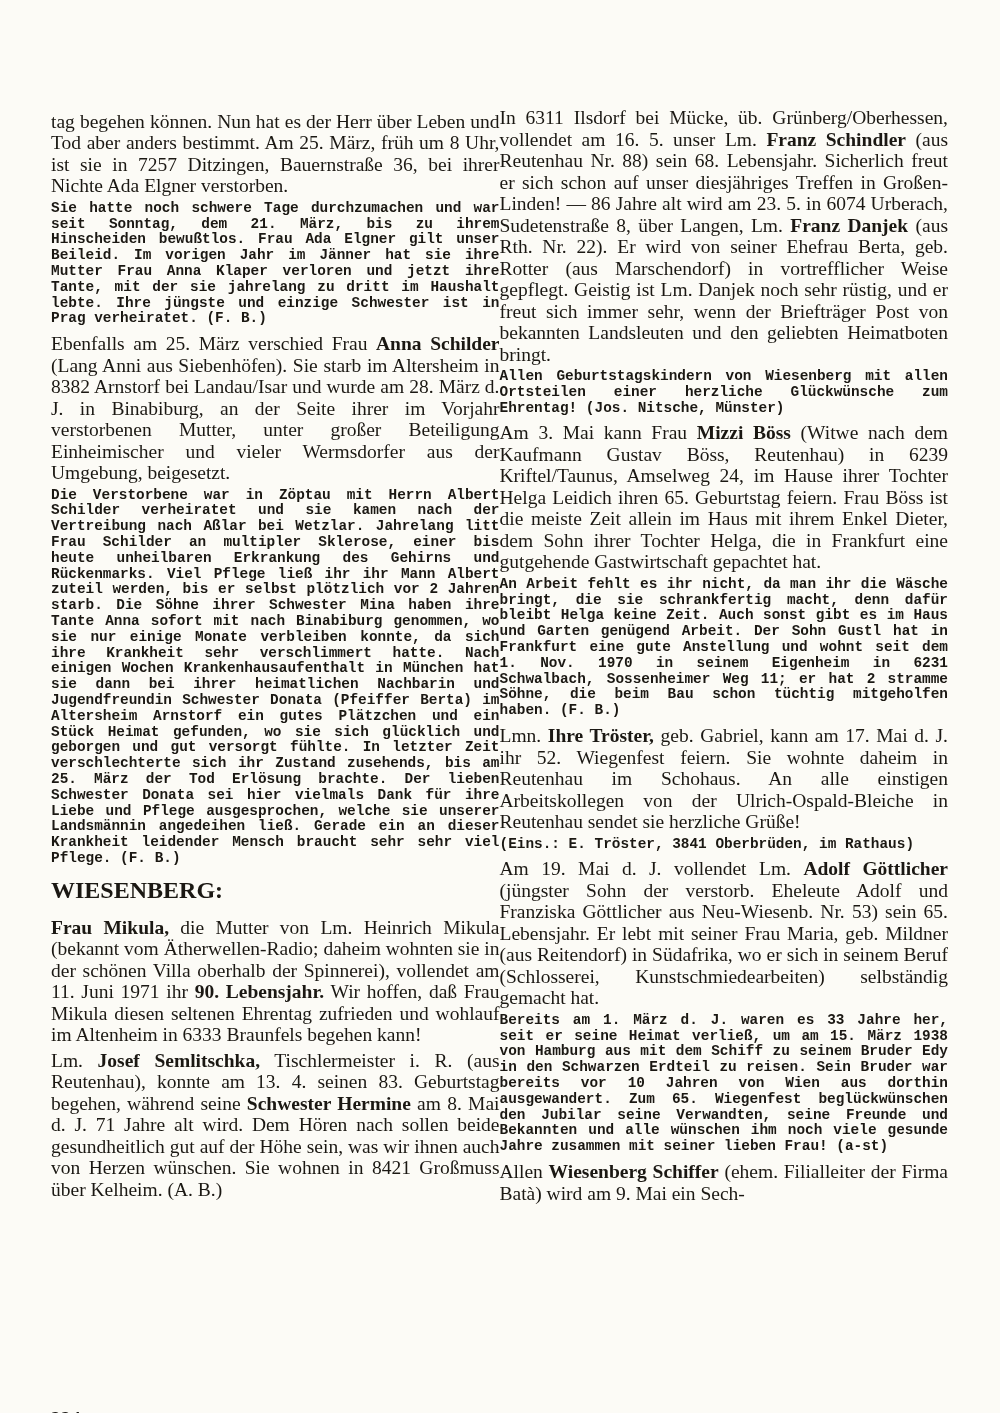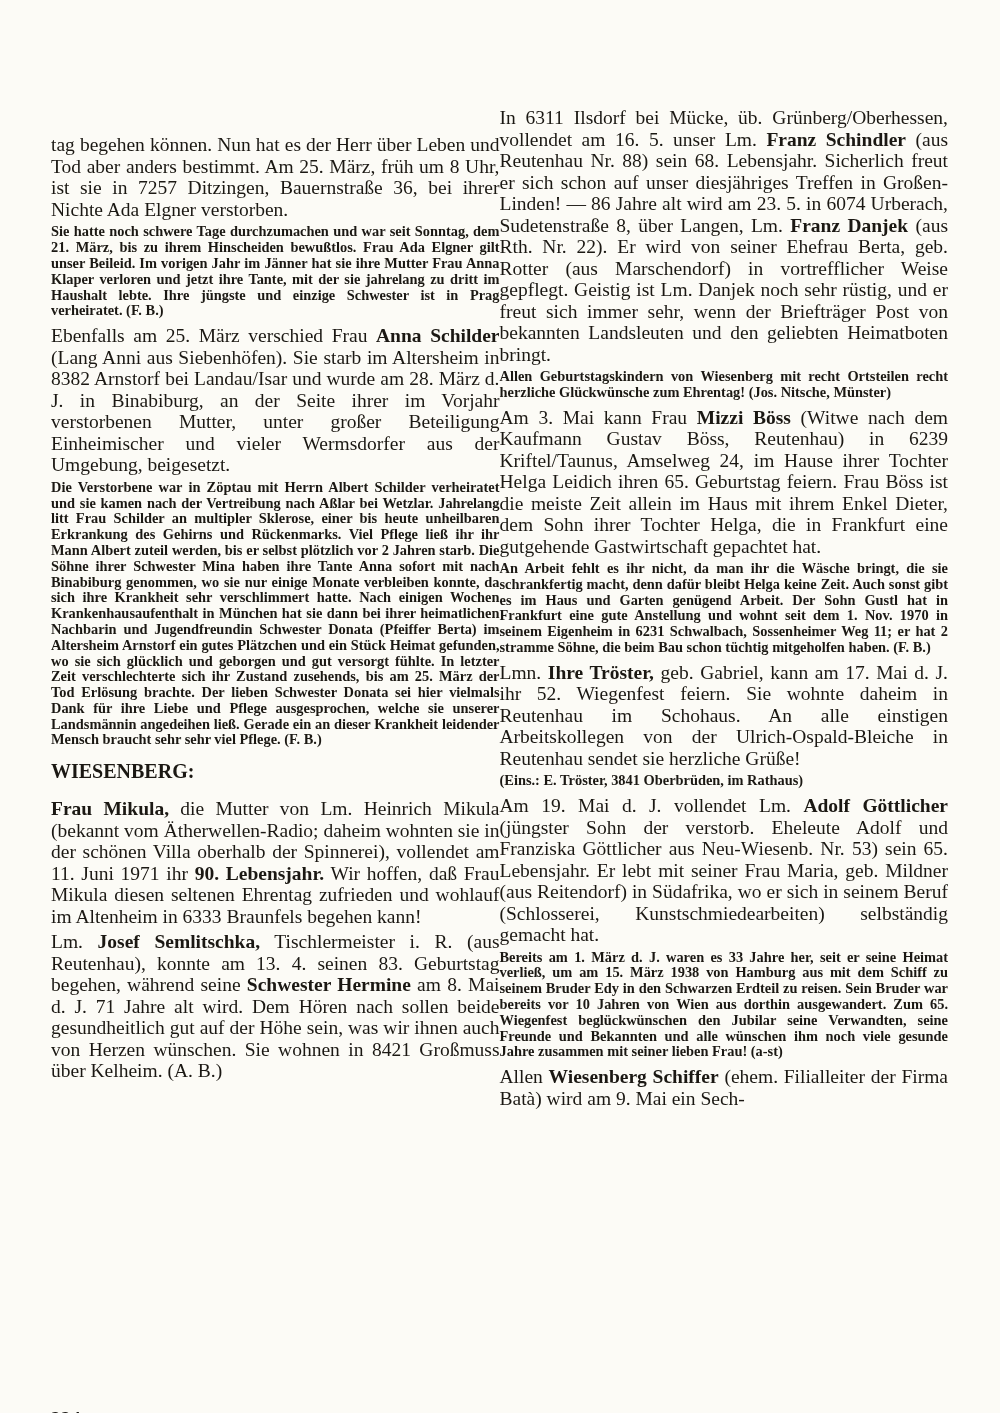--- a/index.html
+++ b/index.html
@@ -38,23 +38,24 @@
   p.normal {
     font-size: 19.5px;
     line-height: 21.5px;
     margin-bottom: 4px;
   }
   p.small {
     font-size: 14.4px;
     line-height: 15.8px;
     font-weight: 700;
     margin-bottom: 6px;
+    font-family: Liberation Mono, monospace;
   }
   p.heading {
-    font-size: 20px;
+    font-size: 24px;
     line-height: 22px;
     font-weight: 700;
     margin-top: 12px;
     margin-bottom: 16px;
     text-align: left;
   }
   .bold {
     font-weight: 700;
   }
   .page-number {
@@ -75,21 +76,21 @@
         <p class="normal"><span>tag begehen können. Nun hat es der Herr über Leben und Tod aber anders bestimmt. Am 25. März, früh um 8 Uhr, ist sie in 7257 Ditzingen, Bauernstraße 36, bei ihrer Nichte Ada Elgner verstorben.</span></p>
         <p class="small"><span>Sie hatte noch schwere Tage durchzumachen und war seit Sonntag, dem 21. März, bis zu ihrem Hinscheiden bewußtlos. Frau Ada Elgner gilt unser Beileid. Im vorigen Jahr im Jänner hat sie ihre Mutter Frau Anna Klaper verloren und jetzt ihre Tante, mit der sie jahrelang zu dritt im Haushalt lebte. Ihre jüngste und einzige Schwester ist in Prag verheiratet. (F. B.)</span></p>
         <p class="normal"><span>Ebenfalls am 25. März verschied Frau </span><span class="bold">Anna Schilder</span><span> (Lang Anni aus Siebenhöfen). Sie starb im Altersheim in 8382 Arnstorf bei Landau/Isar und wurde am 28. März d. J. in Binabiburg, an der Seite ihrer im Vorjahr verstorbenen Mutter, unter großer Beteiligung Einheimischer und vieler Wermsdorfer aus der Umgebung, beigesetzt.</span></p>
         <p class="small"><span>Die Verstorbene war in Zöptau mit Herrn Albert Schilder verheiratet und sie kamen nach der Vertreibung nach Aßlar bei Wetzlar. Jahrelang litt Frau Schilder an multipler Sklerose, einer bis heute unheilbaren Erkrankung des Gehirns und Rückenmarks. Viel Pflege ließ ihr ihr Mann Albert zuteil werden, bis er selbst plötzlich vor 2 Jahren starb. Die Söhne ihrer Schwester Mina haben ihre Tante Anna sofort mit nach Binabiburg genommen, wo sie nur einige Monate verbleiben konnte, da sich ihre Krankheit sehr verschlimmert hatte. Nach einigen Wochen Krankenhausaufenthalt in München hat sie dann bei ihrer heimatlichen Nachbarin und Jugendfreundin Schwester Donata (Pfeiffer Berta) im Altersheim Arnstorf ein gutes Plätzchen und ein Stück Heimat gefunden, wo sie sich glücklich und geborgen und gut versorgt fühlte. In letzter Zeit verschlechterte sich ihr Zustand zusehends, bis am 25. März der Tod Erlösung brachte. Der lieben Schwester Donata sei hier vielmals Dank für ihre Liebe und Pflege ausgesprochen, welche sie unserer Landsmännin angedeihen ließ. Gerade ein an dieser Krankheit leidender Mensch braucht sehr sehr viel Pflege. (F. B.)</span></p>
         <p class="heading"><span class="bold">WIESENBERG:</span></p>
         <p class="normal"><span class="bold">Frau Mikula,</span><span> die Mutter von Lm. Heinrich Mikula (bekannt vom Ätherwellen-Radio; daheim wohnten sie in der schönen Villa oberhalb der Spinnerei), vollendet am 11. Juni 1971 ihr </span><span class="bold">90. Lebensjahr.</span><span> Wir hoffen, daß Frau Mikula diesen seltenen Ehrentag zufrieden und wohlauf im Altenheim in 6333 Braunfels begehen kann!</span></p>
         <p class="normal"><span>Lm. </span><span class="bold">Josef Semlitschka,</span><span> Tischlermeister i. R. (aus Reutenhau), konnte am 13. 4. seinen 83. Geburtstag begehen, während seine </span><span class="bold">Schwester Hermine</span><span> am 8. Mai d. J. 71 Jahre alt wird. Dem Hören nach sollen beide gesundheitlich gut auf der Höhe sein, was wir ihnen auch von Herzen wünschen. Sie wohnen in 8421 Großmuss über Kelheim. (A. B.)</span></p>
       </div>
     <div class="col">
         <p class="normal"><span>In 6311 Ilsdorf bei Mücke, üb. Grünberg/Oberhessen, vollendet am 16. 5. unser Lm. </span><span class="bold">Franz Schindler</span><span> (aus Reutenhau Nr. 88) sein 68. Lebensjahr. Sicherlich freut er sich schon auf unser diesjähriges Treffen in Großen-Linden! — 86 Jahre alt wird am 23. 5. in 6074 Urberach, Sudetenstraße 8, über Langen, Lm. </span><span class="bold">Franz Danjek</span><span> (aus Rth. Nr. 22). Er wird von seiner Ehefrau Berta, geb. Rotter (aus Marschendorf) in vortrefflicher Weise gepflegt. Geistig ist Lm. Danjek noch sehr rüstig, und er freut sich immer sehr, wenn der Briefträger Post von bekannten Landsleuten und den geliebten Heimatboten bringt.</span></p>
-        <p class="small"><span>Allen Geburtstagskindern von Wiesenberg mit recht Ortsteilen recht herzliche Glückwünsche zum Ehrentag! (Jos. Nitsche, Münster)</span></p>
+        <p class="small"><span>Allen Geburtstagskindern von Wiesenberg mit allen Ortsteilen einer herzliche Glückwünsche zum Ehrentag! (Jos. Nitsche, Münster)</span></p>
         <p class="normal"><span>Am 3. Mai kann Frau </span><span class="bold">Mizzi Böss</span><span> (Witwe nach dem Kaufmann Gustav Böss, Reutenhau) in 6239 Kriftel/Taunus, Amselweg 24, im Hause ihrer Tochter Helga Leidich ihren 65. Geburtstag feiern. Frau Böss ist die meiste Zeit allein im Haus mit ihrem Enkel Dieter, dem Sohn ihrer Tochter Helga, die in Frankfurt eine gutgehende Gastwirtschaft gepachtet hat.</span></p>
         <p class="small"><span>An Arbeit fehlt es ihr nicht, da man ihr die Wäsche bringt, die sie schrankfertig macht, denn dafür bleibt Helga keine Zeit. Auch sonst gibt es im Haus und Garten genügend Arbeit. Der Sohn Gustl hat in Frankfurt eine gute Anstellung und wohnt seit dem 1. Nov. 1970 in seinem Eigenheim in 6231 Schwalbach, Sossenheimer Weg 11; er hat 2 stramme Söhne, die beim Bau schon tüchtig mitgeholfen haben. (F. B.)</span></p>
         <p class="normal"><span>Lmn. </span><span class="bold">Ihre Tröster,</span><span> geb. Gabriel, kann am 17. Mai d. J. ihr 52. Wiegenfest feiern. Sie wohnte daheim in Reutenhau im Schohaus. An alle einstigen Arbeitskollegen von der Ulrich-Ospald-Bleiche in Reutenhau sendet sie herzliche Grüße!</span></p>
         <p class="small"><span>(Eins.: E. Tröster, 3841 Oberbrüden, im Rathaus)</span></p>
         <p class="normal"><span>Am 19. Mai d. J. vollendet Lm. </span><span class="bold">Adolf Göttlicher</span><span> (jüngster Sohn der verstorb. Eheleute Adolf und Franziska Göttlicher aus Neu-Wiesenb. Nr. 53) sein 65. Lebensjahr. Er lebt mit seiner Frau Maria, geb. Mildner (aus Reitendorf) in Südafrika, wo er sich in seinem Beruf (Schlosserei, Kunstschmiedearbeiten) selbständig gemacht hat.</span></p>
         <p class="small"><span>Bereits am 1. März d. J. waren es 33 Jahre her, seit er seine Heimat verließ, um am 15. März 1938 von Hamburg aus mit dem Schiff zu seinem Bruder Edy in den Schwarzen Erdteil zu reisen. Sein Bruder war bereits vor 10 Jahren von Wien aus dorthin ausgewandert. Zum 65. Wiegenfest beglückwünschen den Jubilar seine Verwandten, seine Freunde und Bekannten und alle wünschen ihm noch viele gesunde Jahre zusammen mit seiner lieben Frau! (a-st)</span></p>
         <p class="normal"><span>Allen </span><span class="bold">Wiesenberg Schiffer</span><span> (ehem. Filialleiter der Firma Batà) wird am 9. Mai ein Sech-</span></p>
       </div>
   </div>
   <div class="page-number">224</div>

